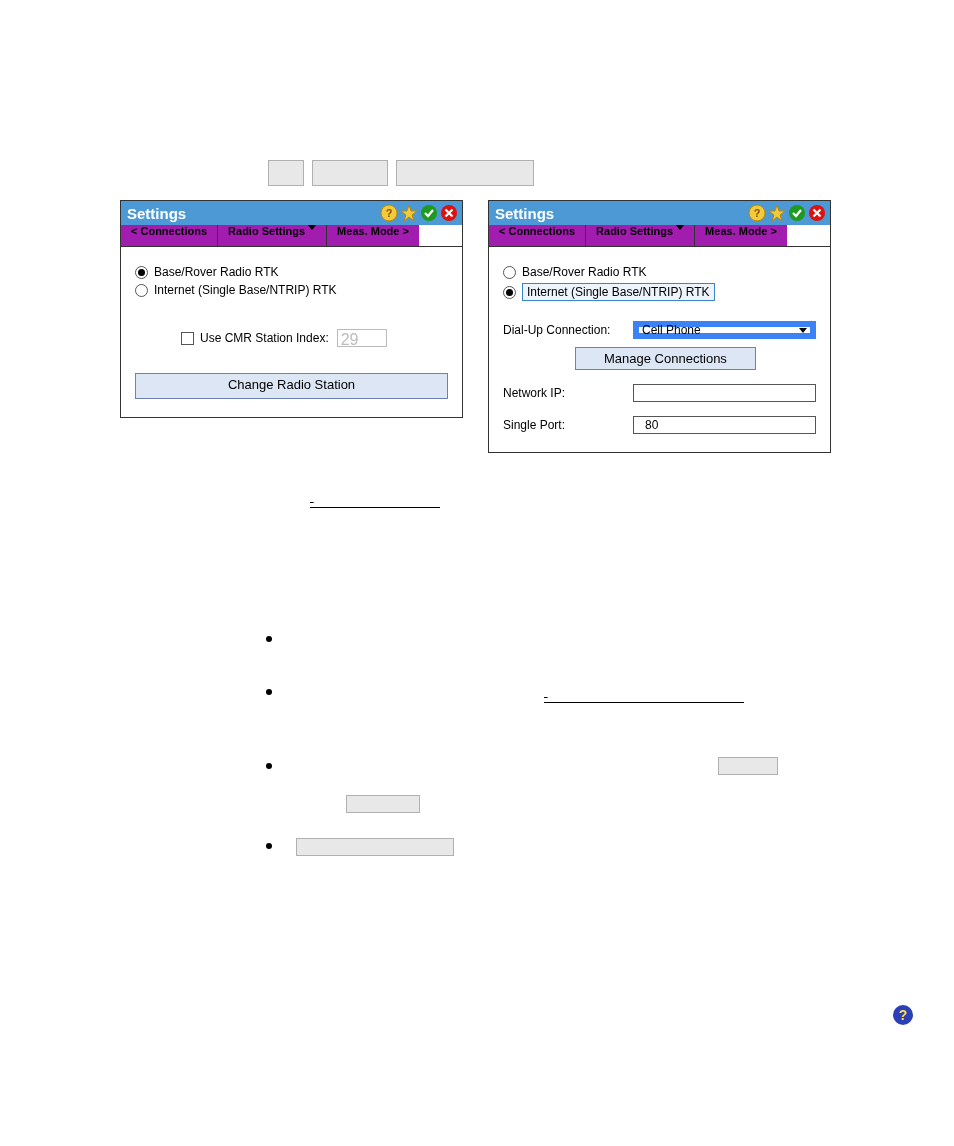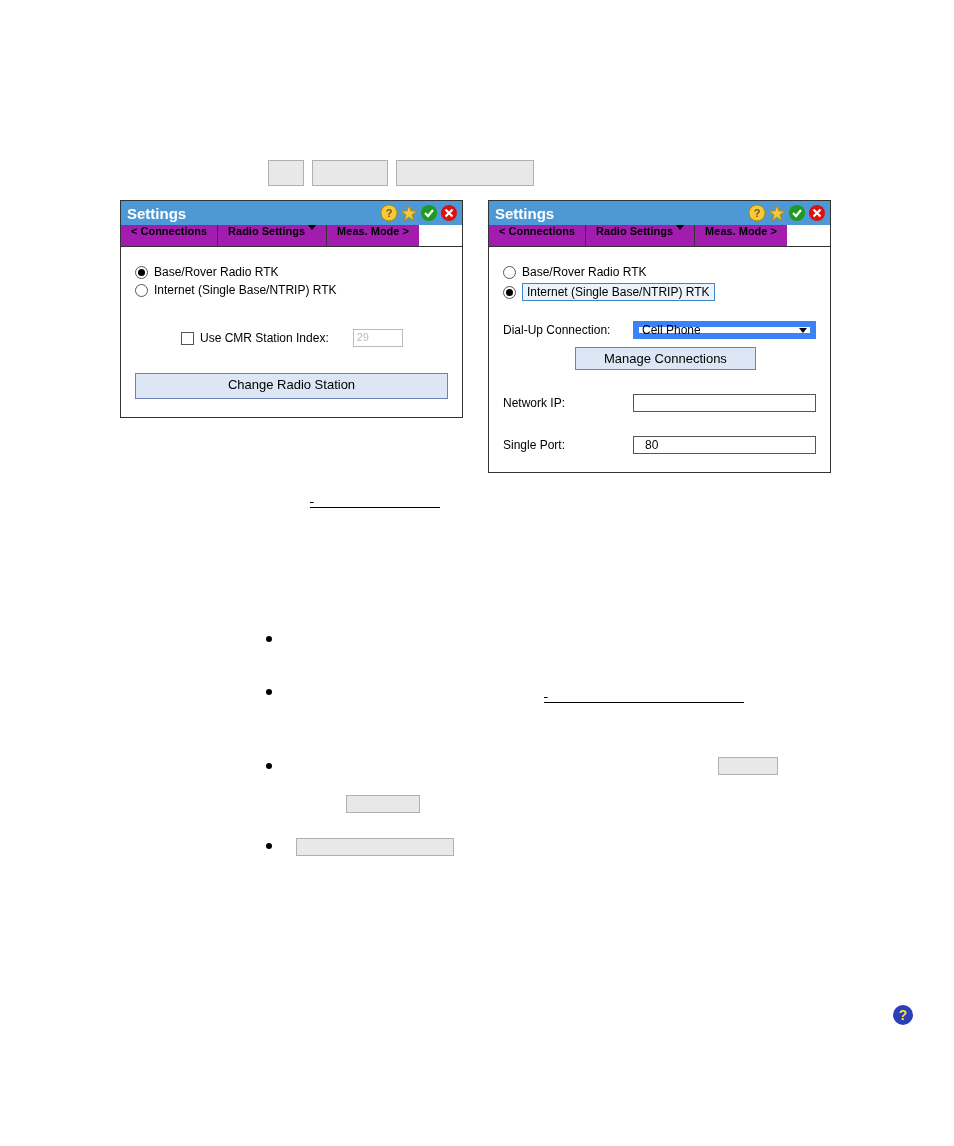--- a/index.html
+++ b/index.html
@@ -34,25 +34,25 @@
   .sp-tab .chevron { width:0;height:0; display:inline-block; vertical-align:middle; margin-left:3px; border-left:4px solid transparent; border-right:4px solid transparent; border-top:5px solid #000; }
 
   .sp-body { padding:14px 14px 18px 14px; }
   .radio-row { display:flex; align-items:center; margin:4px 0; font-size:12px; }
   .radio { width:13px; height:13px; border-radius:50%; border:1px solid #555; margin-right:6px; display:inline-flex; align-items:center; justify-content:center; flex:0 0 auto; }
   .radio.selected::after { content:""; width:7px; height:7px; border-radius:50%; background:#000; }
   .highlight-label { border:1px solid #3a86c8; padding:1px 4px; background:#eef4fb; }
 
   .checkbox-row { display:flex; align-items:center; margin-top:32px; margin-left:46px; font-size:12px; }
   .checkbox { width:13px; height:13px; border:1px solid #555; margin-right:6px; flex:0 0 auto; }
-  .station-index-field { margin-left:24px; width:50px; height:18px; border:1px solid #bbb; background:#fff; color:#bcbcbc; padding:1px 3px; font-size:11px; }
+  .station-index-field { margin-left:8px; width:50px; height:18px; border:1px solid #bbb; background:#fff; color:#bcbcbc; padding:1px 3px; font-size:16px; }
 
   .action-button { display:block; margin:26px auto 0 auto; background:#dce6f4; border:1px solid #6d82b4; height:26px; padding:3px 22px; font-size:13px; text-align:center; }
 
-  .field-row { display:flex; align-items:center; margin-top:24px; font-size:12px; }
+  .field-row { display:flex; align-items:center; margin-top:14px; font-size:12px; }
   .field-label { width:130px; }
   .field-input { flex:1; height:18px; border:1px solid #555; background:#fff; padding:1px 11px; font-size:12px; }
   .field-select { flex:1; height:18px; border:6px solid #3b82f6; background:#fff; display:flex; align-items:center; padding:0 3px; justify-content:space-between; font-size:12px; }
   .field-select .chevron { width:0;height:0; border-left:4px solid transparent; border-right:4px solid transparent; border-top:5px solid #000; }
   .manage-conn { margin:8px 0 0 72px; background:#dce6f4; border:1px solid #6d82b4; padding:3px 28px; font-size:13px; display:inline-block; }
 
   .body-text { position:absolute; left:120px; width:720px; font-size:13px; line-height:1.45; }
   .underline-link { text-decoration:underline; }
 
   .bullet-list { margin:0; padding:0; list-style:none; }

